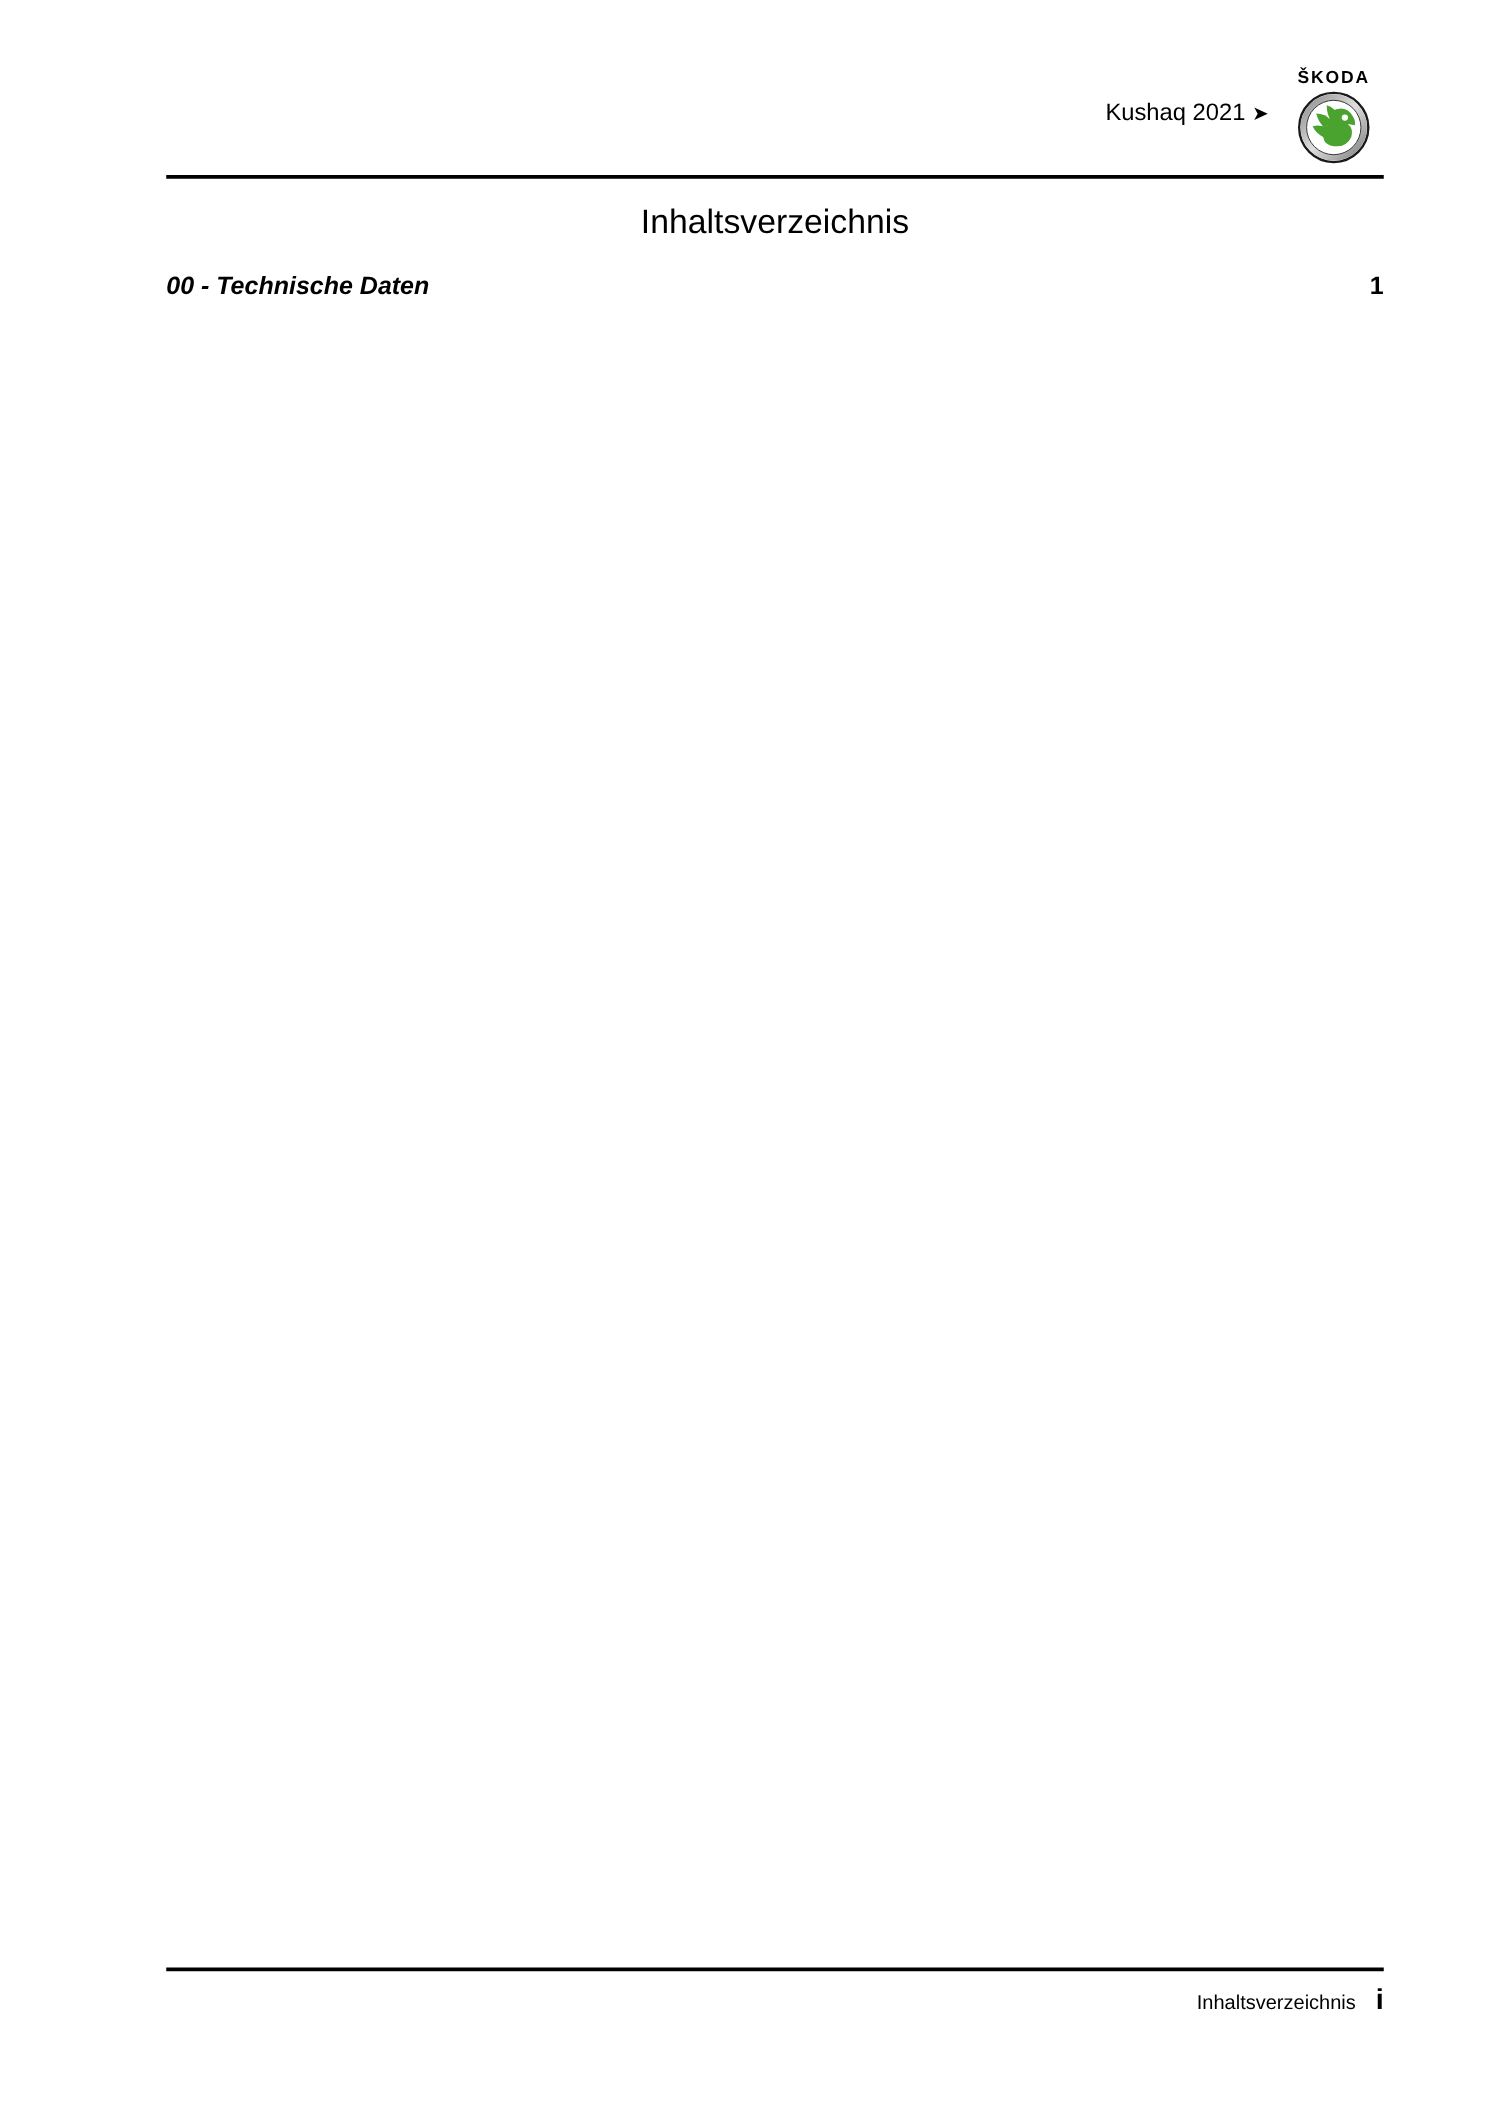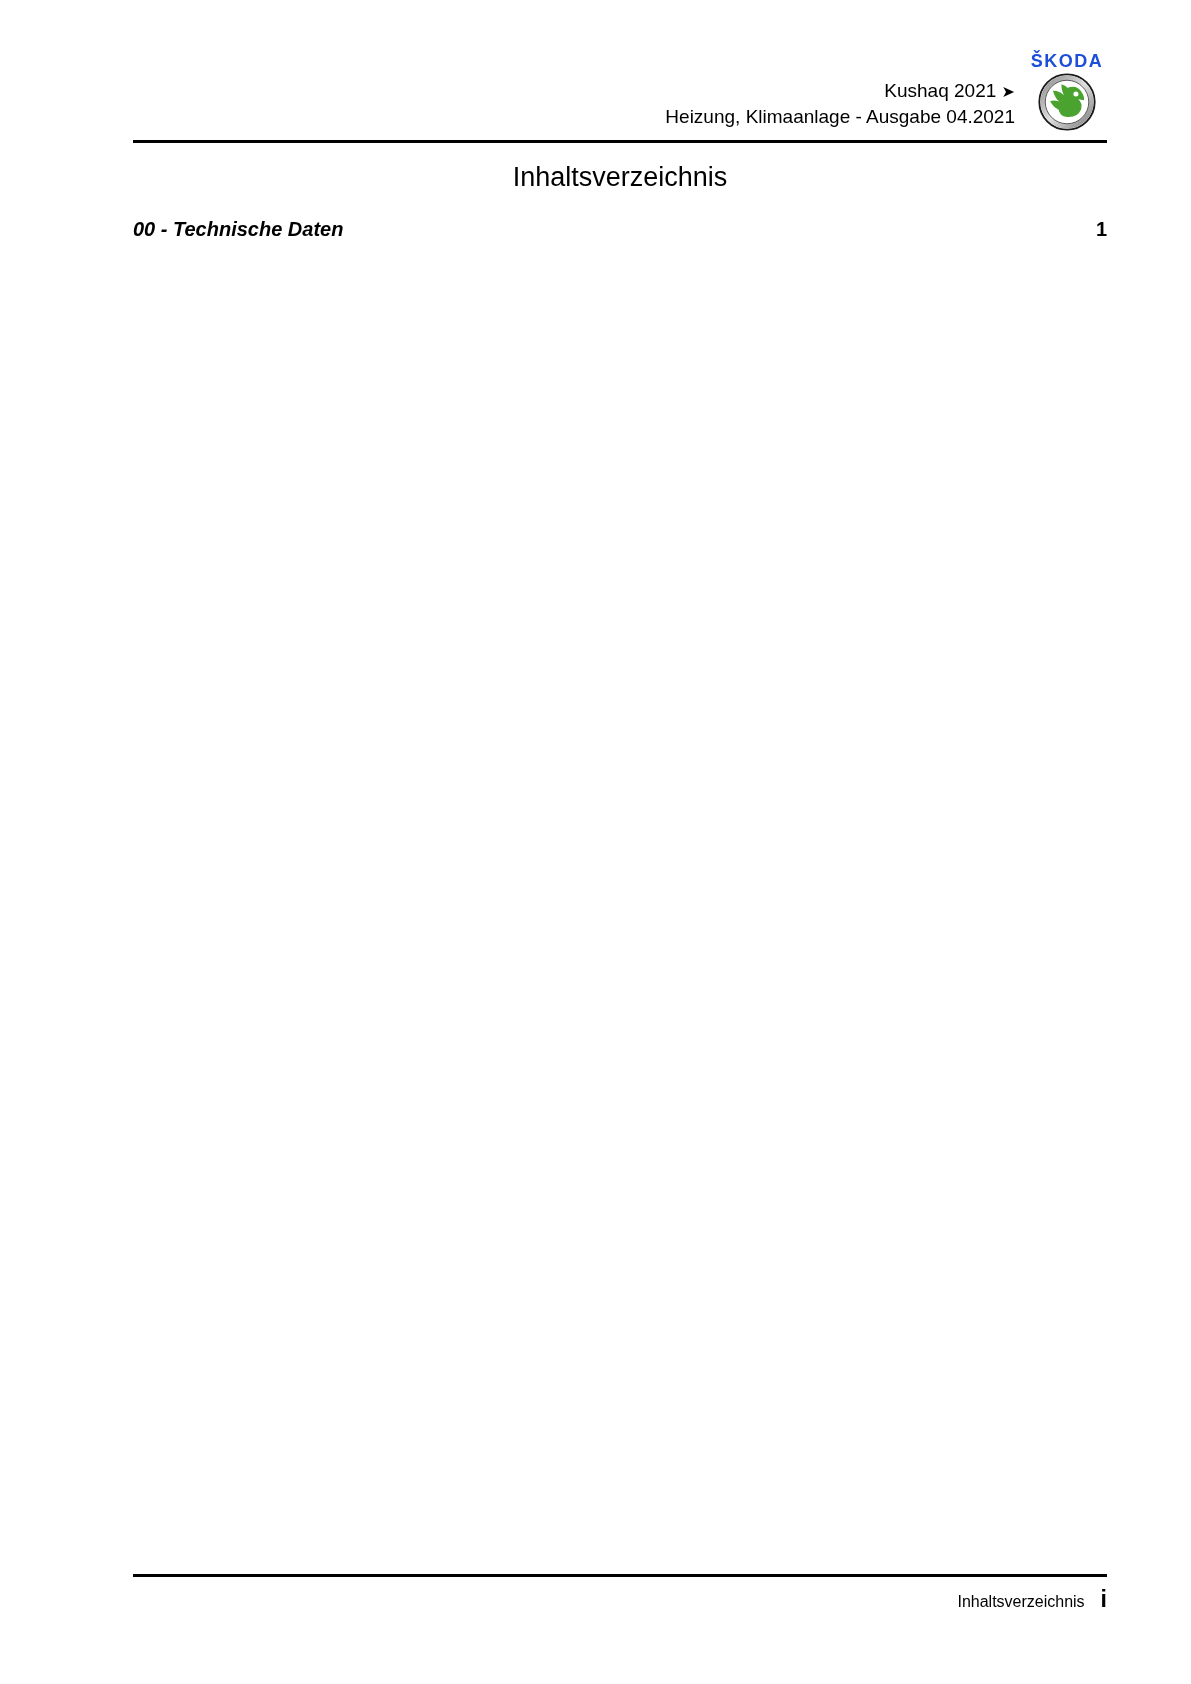--- a/index.html
+++ b/index.html
@@ -4,24 +4,24 @@
 <style>
   html, body { margin:0; padding:0; }
   body {
     width:1191px; height:1684px; background:#ffffff; overflow:hidden;
     font-family:"Liberation Sans", sans-serif; color:#000;
   }
   .page { position:relative; margin-left:133px; width:974px; height:1684px; }
 
   
   .header { display:flex; justify-content:flex-end; align-items:flex-start; padding-top:54px; }
-  .header-text { text-align:right; margin-top:24px; font-size:19px; line-height:25px; white-space:nowrap; }
+  .header-text { text-align:center; margin-top:24px; font-size:19px; line-height:25px; white-space:nowrap; }
   .h-line1 .arrow { font-size:16px; letter-spacing:0; }
   .logo { width:80px; margin-left:12px; display:flex; flex-direction:column; align-items:center; }
-  .wordmark { font-size:18px; font-weight:bold; letter-spacing:1.5px; line-height:15px; color:#1d4ed8; }
+  .wordmark { font-size:14px; font-weight:bold; letter-spacing:1.5px; line-height:15px; color:#000000; }
   .logo svg { width:60px; height:60px; margin-top:3px; }
   .header-rule { border-top:3px solid #000; margin-top:8px; }
 
   
   .doc-title { text-align:center; font-size:27px; margin-top:17px; line-height:34px; }
 
   
   .toc { margin-top:8px; }
   .row { display:flex; align-items:baseline; }
   .row.chapter { font-size:20px; line-height:26px; font-weight:bold; margin-top:22px; }
@@ -45,21 +45,20 @@
 <body>
 
 <div class="page">
 
   <div class="header">
     <div class="header-text">
       <div class="h-line1">
         <span>Kushaq 2021</span>
         <span class="arrow">➤</span>
       </div>
-      <div class="h-line2">Heizung, Klimaanlage - Ausgabe 04.2021</div>
     </div>
     <div class="logo">
       <div class="wordmark">ŠKODA</div>
       <svg viewBox="0 0 64 64" aria-hidden="true">
         <defs>
           <linearGradient id="ring" x1="0" y1="0" x2="1" y2="1">
             <stop offset="0" stop-color="#8c8c8c"></stop>
             <stop offset="0.5" stop-color="#dedede"></stop>
             <stop offset="1" stop-color="#7f7f7f"></stop>
           </linearGradient>

